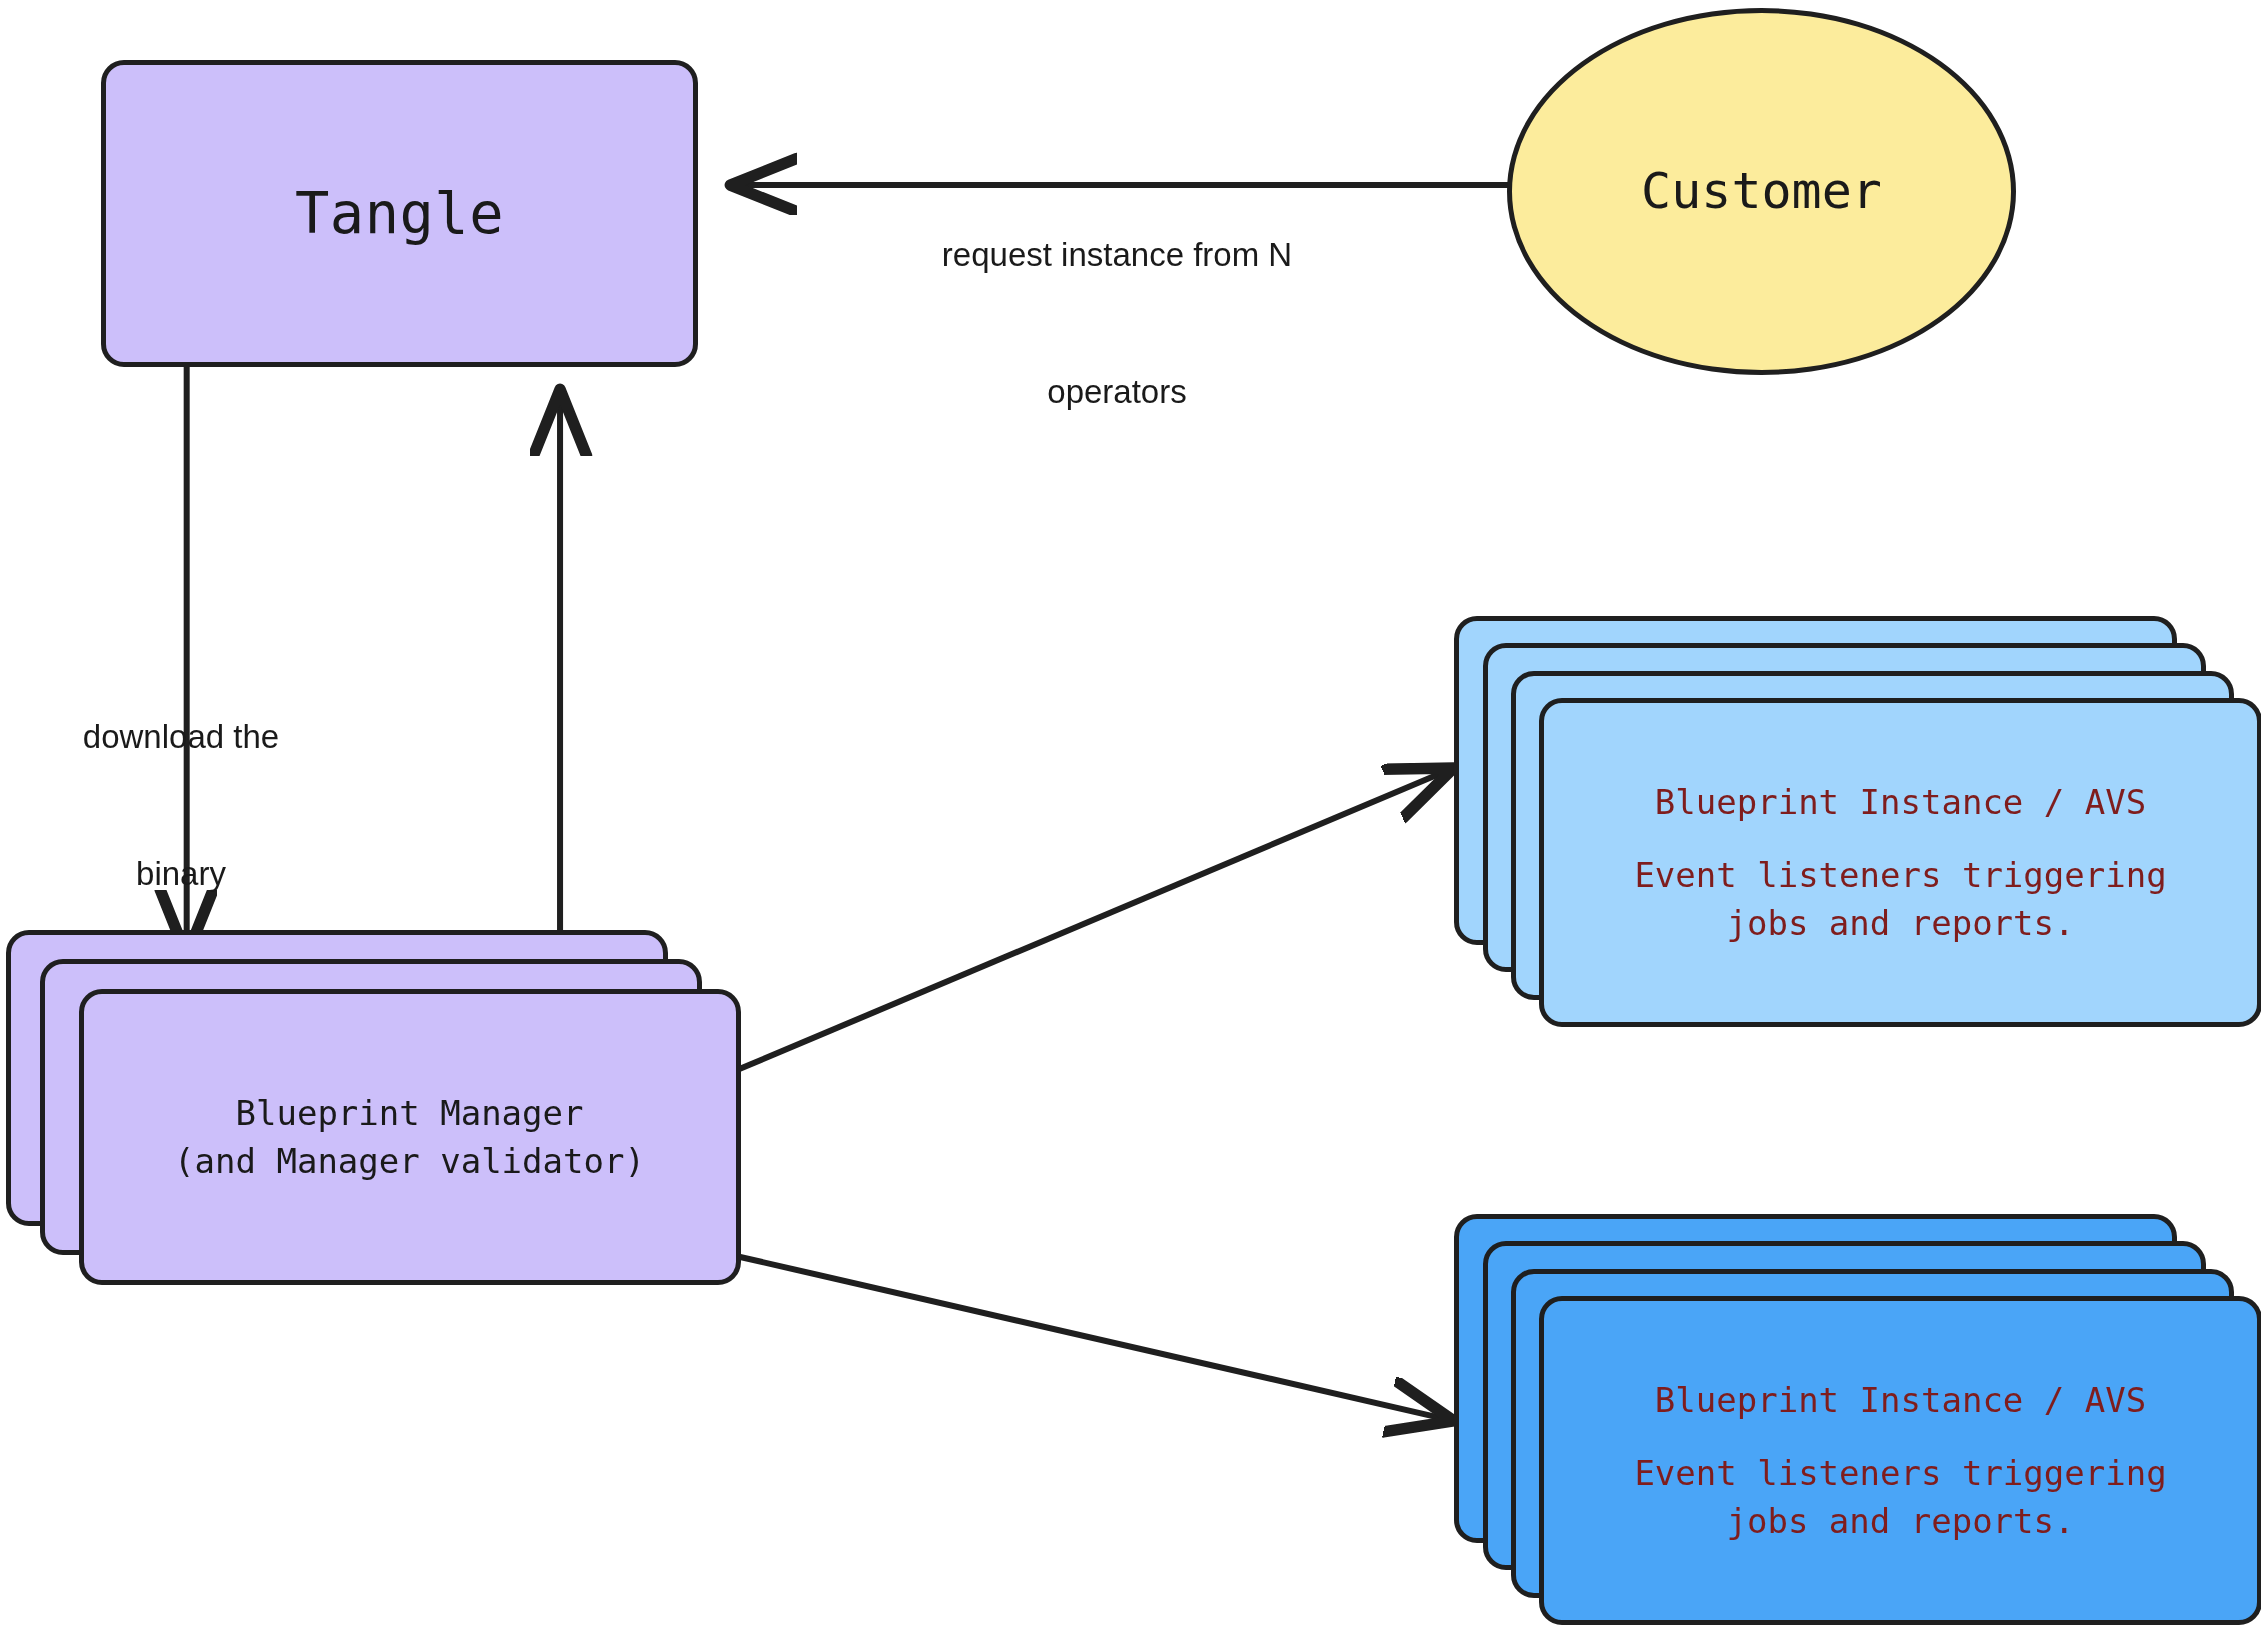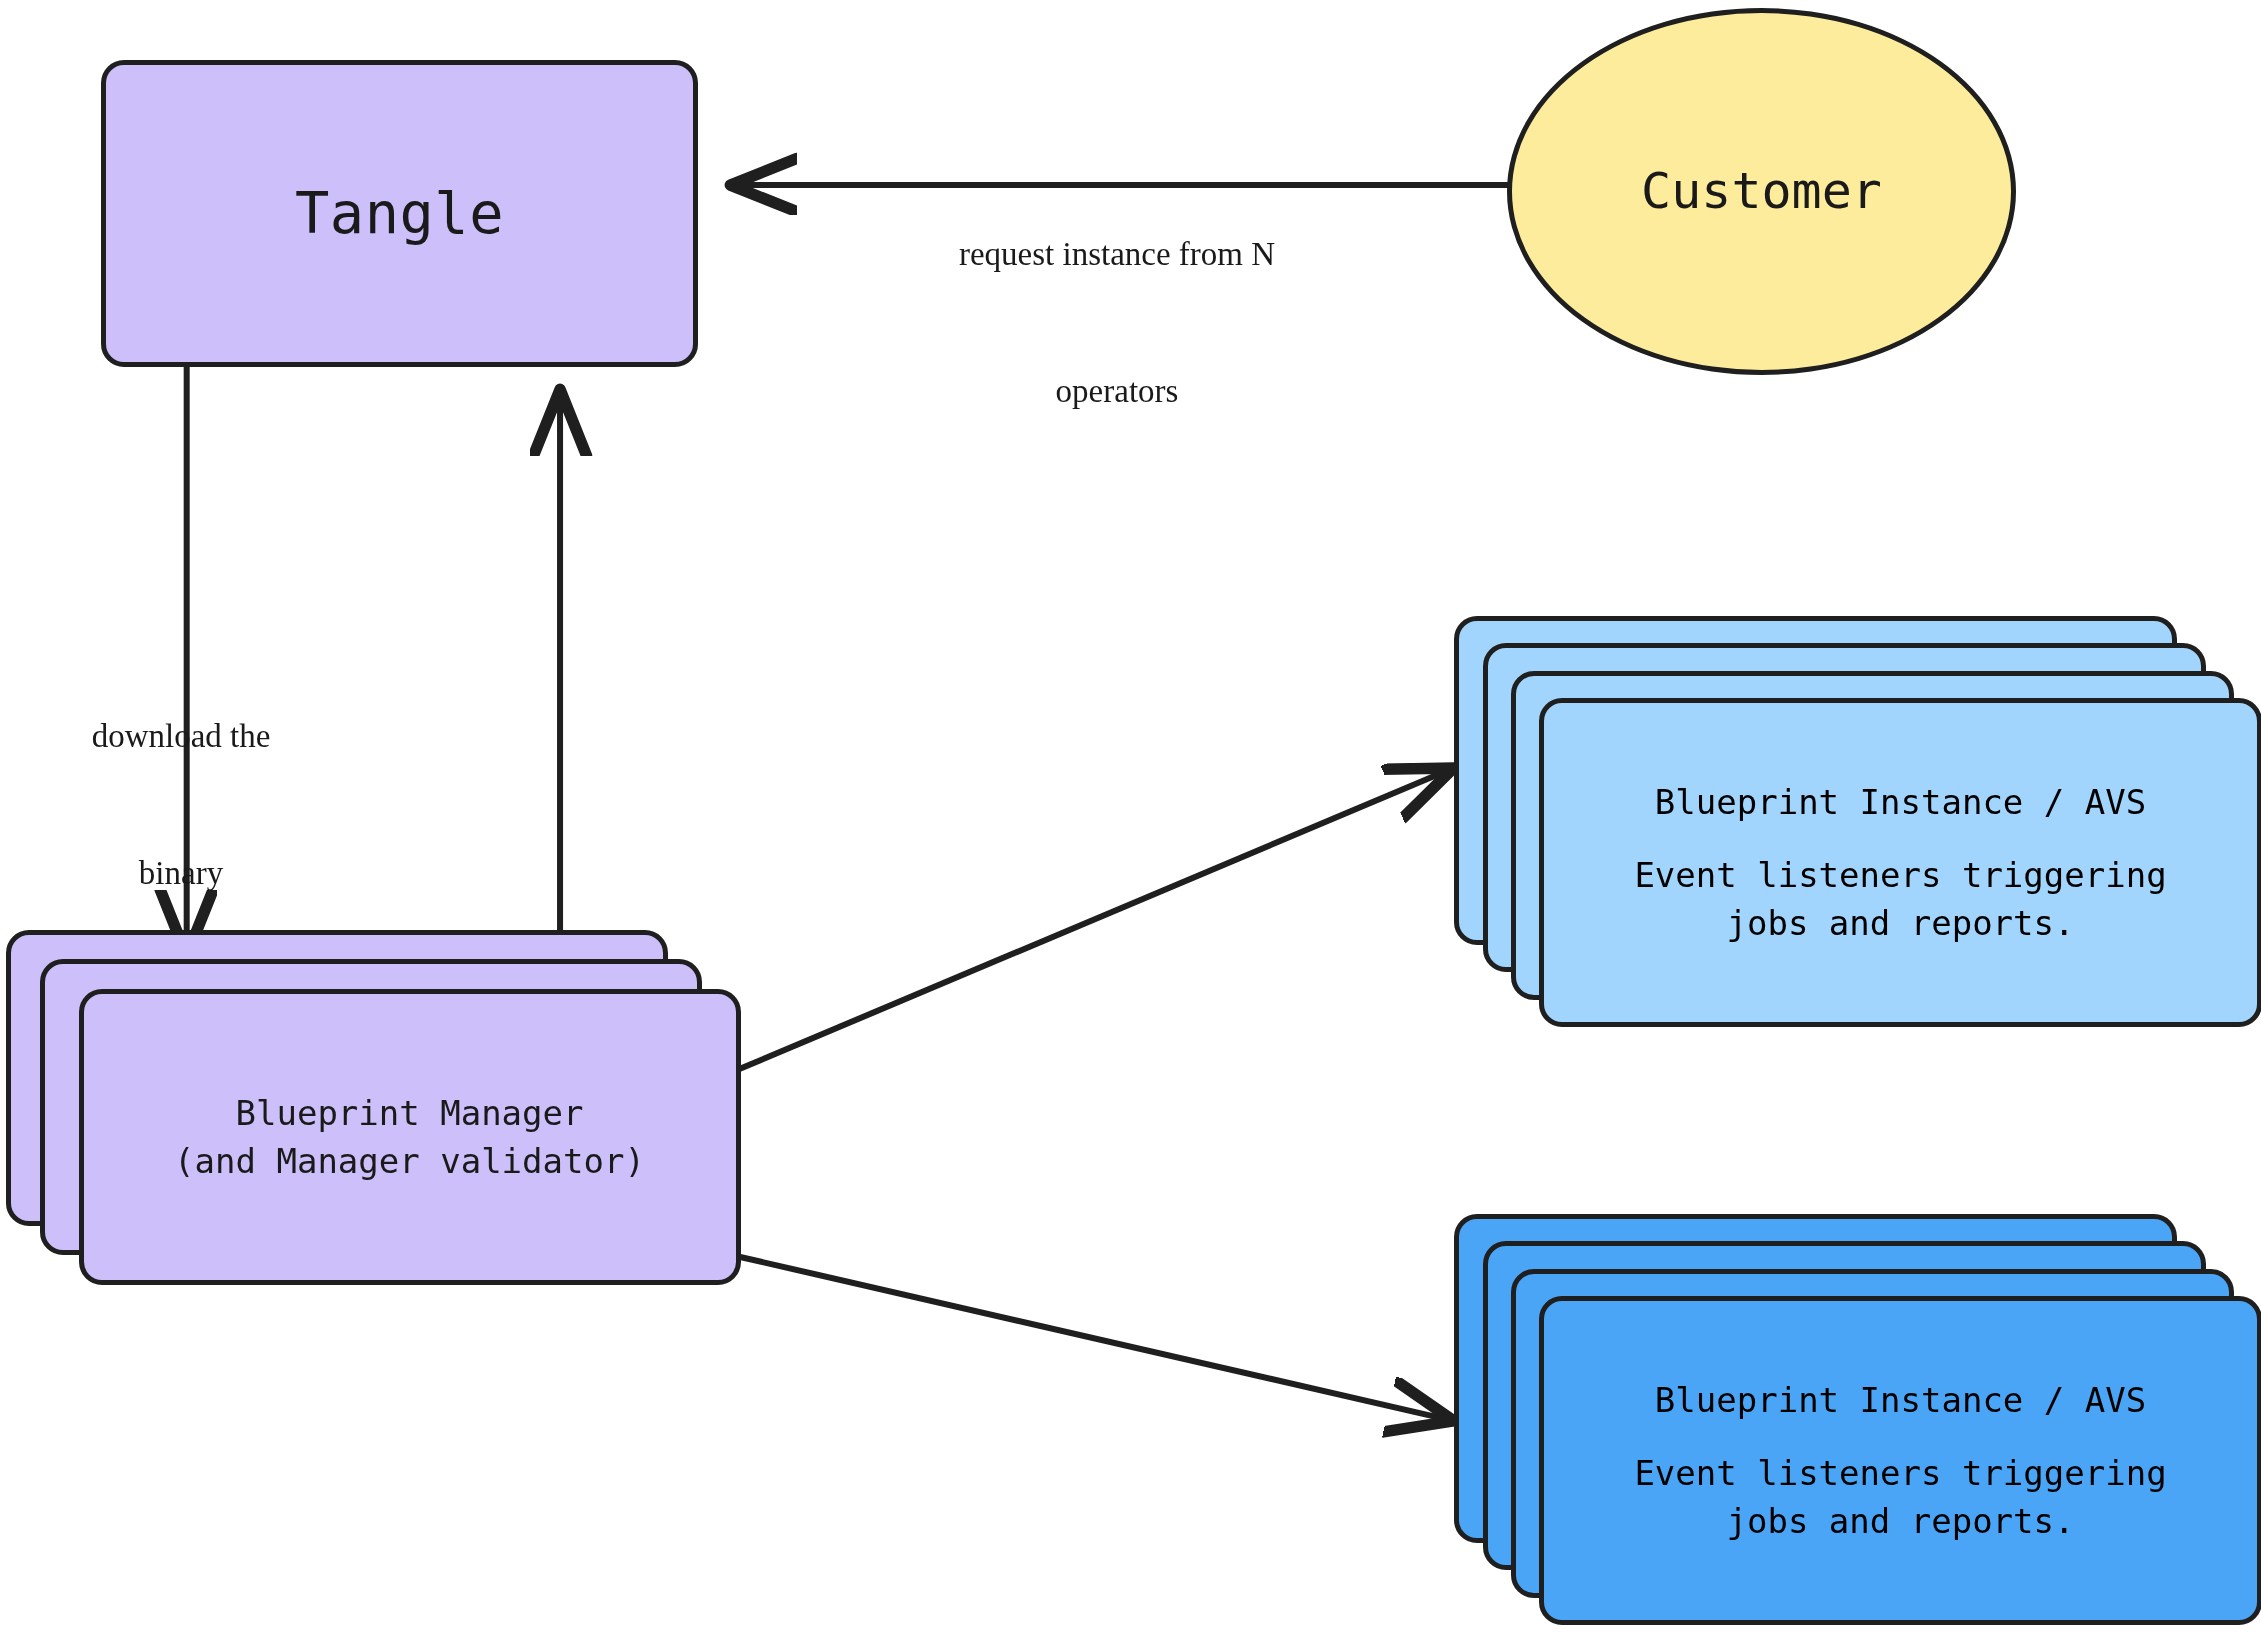--- a/index.html
+++ b/index.html
@@ -100,36 +100,36 @@
   
   .inst-stack { width: 810px; height: 416px; }
   .inst-stack .card { width: 723px; height: 329px; }
   .inst-stack .c0 { left: 0px;   top: 0px; }
   .inst-stack .c1 { left: 28.5px;  top: 27px; }
   .inst-stack .c2 { left: 57px; top: 55px; }
   .inst-stack .c3 { left: 85px; top: 82px; }
   .inst-stack .front .line {
     font-size: 34px;
     line-height: 1.42;
-    color: #000000;
+    color: #7f1d1d;
     white-space: nowrap;
   }
   .inst-stack .front .gap { height: 25px; }
 
   #inst-stack-light { left: 1454px; top: 616px; }
   #inst-stack-light .card { background: #A1D5FD; }
 
   #inst-stack-dark  { left: 1454px; top: 1214px; }
   #inst-stack-dark .card { background: #4AA5F7; }
 
   
   .edge-label {
     position: absolute;
     color: #1a1a1a;
-    font-family: Liberation Serif, serif;
+    font-family: Liberation Sans, sans-serif;
     font-size: 33px;
     line-height: 1.38;
     text-align: center;
     white-space: pre;
   }
 
   #label-request   { left: 843px; top: 141px;  width: 548px; }
   #label-download  { left: 33px;   top: 623px; width: 296px; }
   #label-listen    { left: 350px;  top: 607px; width: 416px; }
   #label-spawn     { left: 805px; top: 857px; width: 548px; }

